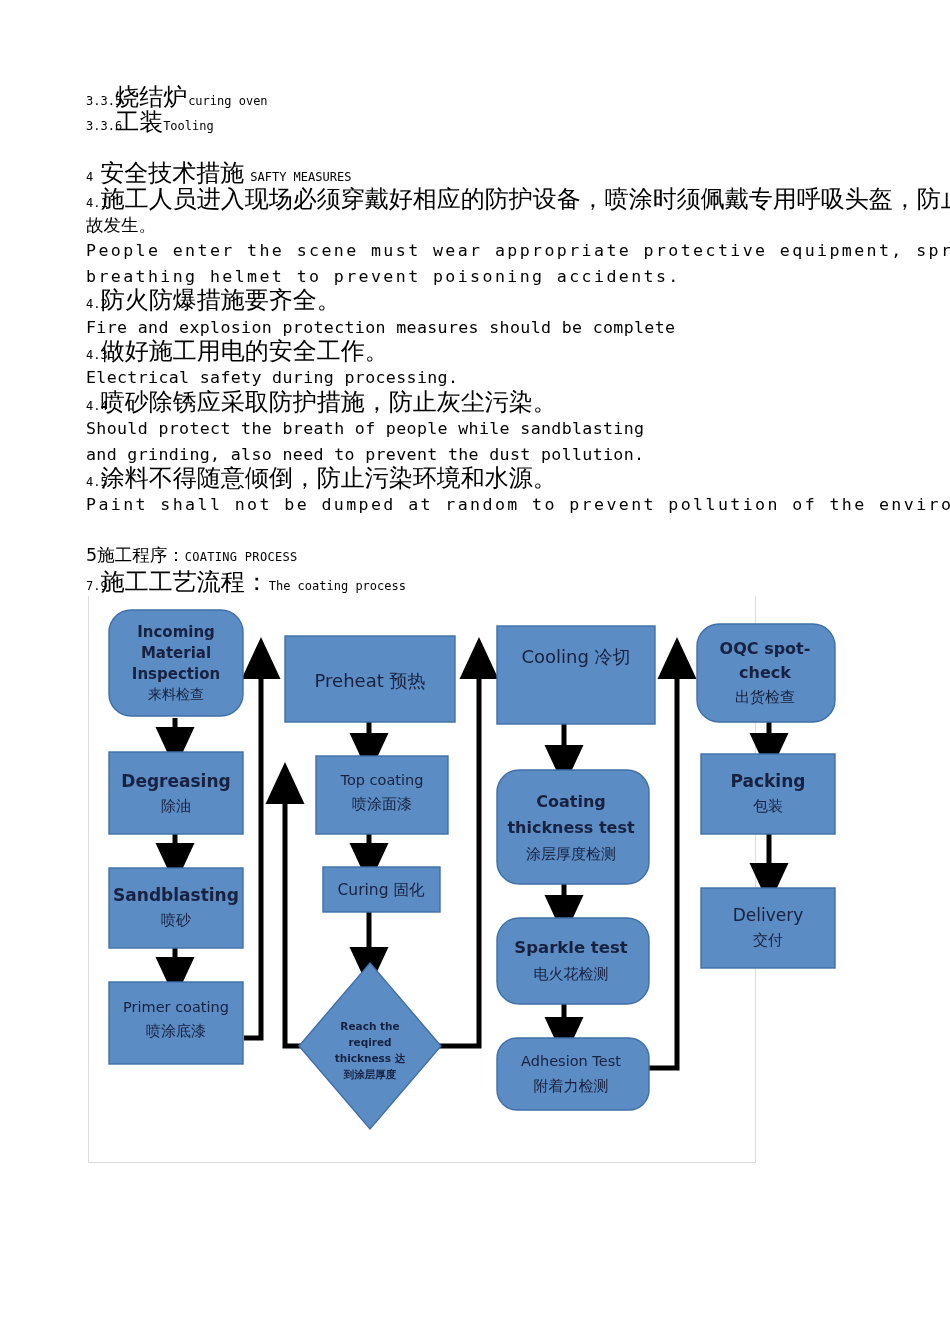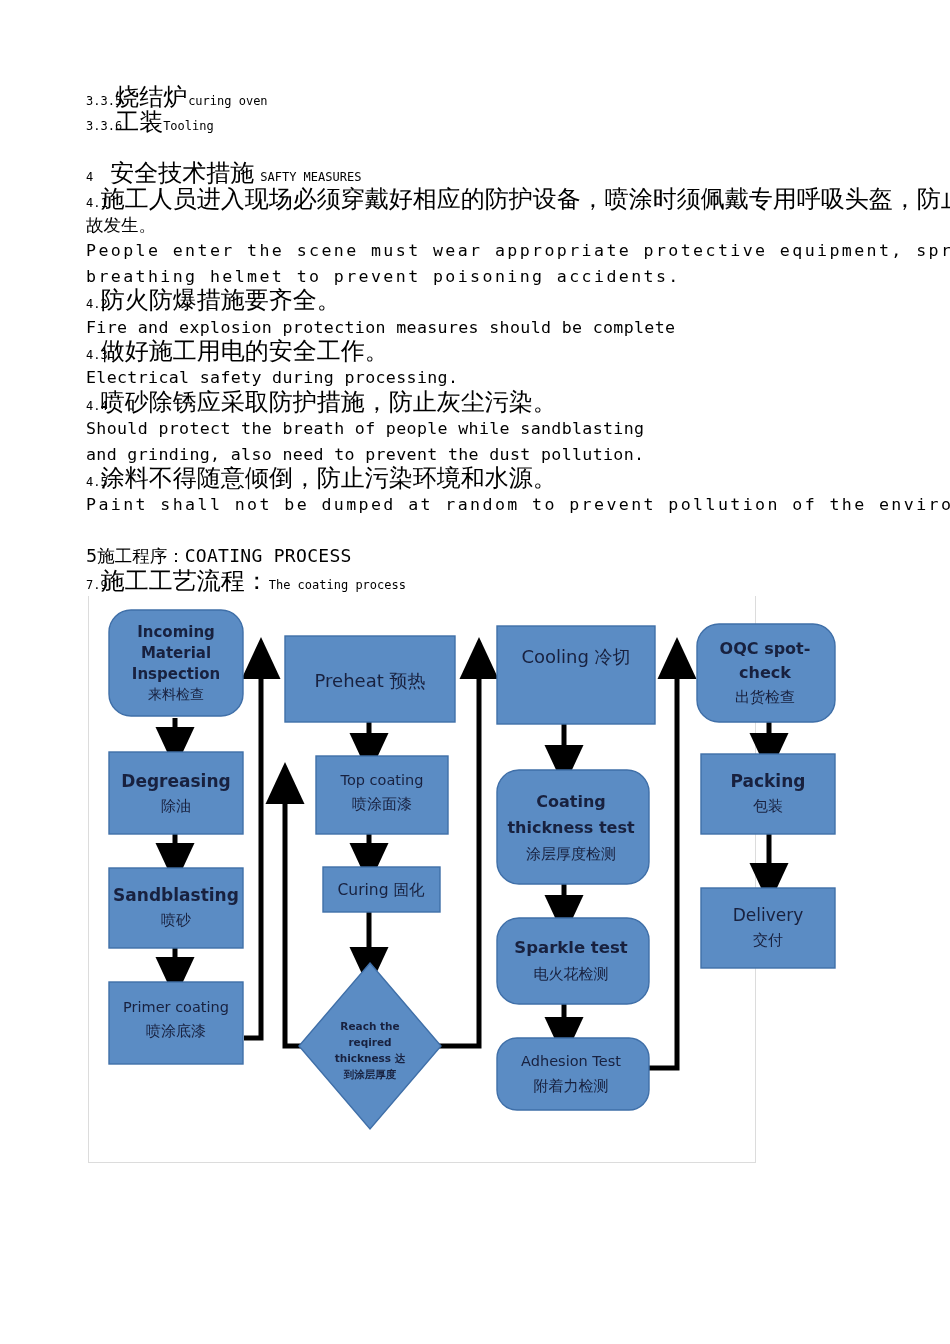--- a/index.html
+++ b/index.html
@@ -68,21 +68,21 @@
   .mixline {
     line-height: 25.4px;
     white-space: pre;
   }
   .mixline .c {
     font-family: "DejaVu Sans", "Liberation Sans", sans-serif;
     font-size: 17.5px;
   }
   .mixline .e {
     font-family: "DejaVu Sans Mono", "Liberation Mono", monospace;
-    font-size: 18px;
+    font-size: 12px;
     letter-spacing: 0.3px;
   }
 
   
   .figure-frame {
     position: absolute;
     left: 88px;
     top: 596px;
     width: 668px;
     height: 567px;
@@ -112,21 +112,21 @@
 <div class="page">
 
   <div class="textblock">
 
     <div class="numline"><span class="num">3.3.5</span><span class="rest">烧结炉</span><span class="num" style="margin-left:1px">curing oven</span></div>
 
     <div class="numline"><span class="num">3.3.6</span><span class="rest">工装</span><span class="num" style="">Tooling</span></div>
 
     <div class="spacer"></div>
 
-    <div class="numline"><span class="num">4</span><span class="rest" style="margin-left:17px">安全技术措施</span><span class="num" style="margin-left:6px">SAFTY MEASURES</span></div>
+    <div class="numline"><span class="num">4</span><span class="rest" style="margin-left:7px">安全技术措施</span><span class="num" style="margin-left:6px">SAFTY MEASURES</span></div>
 
     <div class="numline"><span class="num">4.1</span><span class="rest">施工人员进入现场必须穿戴好相应的防护设备，喷涂时须佩戴专用呼吸头盔，防止中毒事</span></div>
     <div class="cjkline">故发生。</div>
     <div class="enline enline-wide">People enter the scene must wear appropriate protective equipment, spraying must wear spec</div>
     <div class="enline enline-wide">breathing helmet to prevent poisoning accidents.</div>
 
     <div class="numline"><span class="num">4.2</span><span class="rest">防火防爆措施要齐全。</span></div>
     <div class="enline">Fire and explosion protection measures should be complete</div>
 
     <div class="numline"><span class="num">4.3</span><span class="rest">做好施工用电的安全工作。</span></div>

